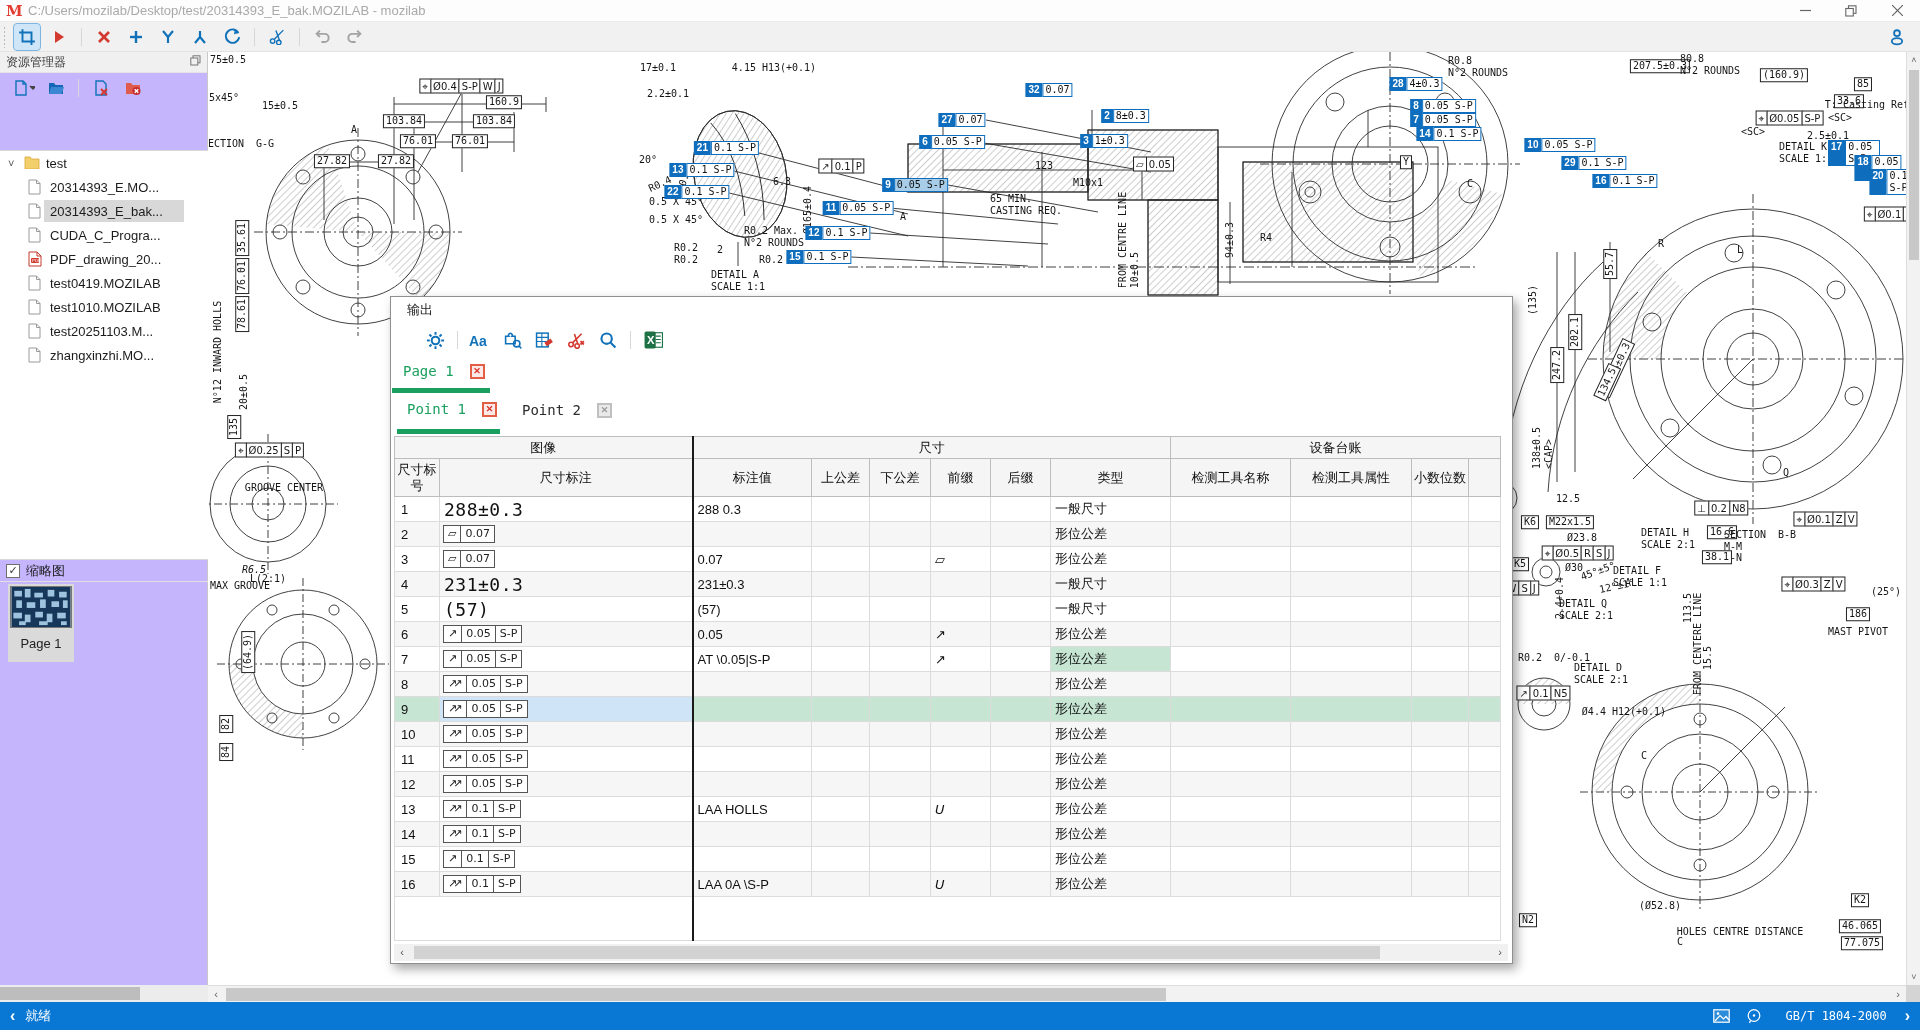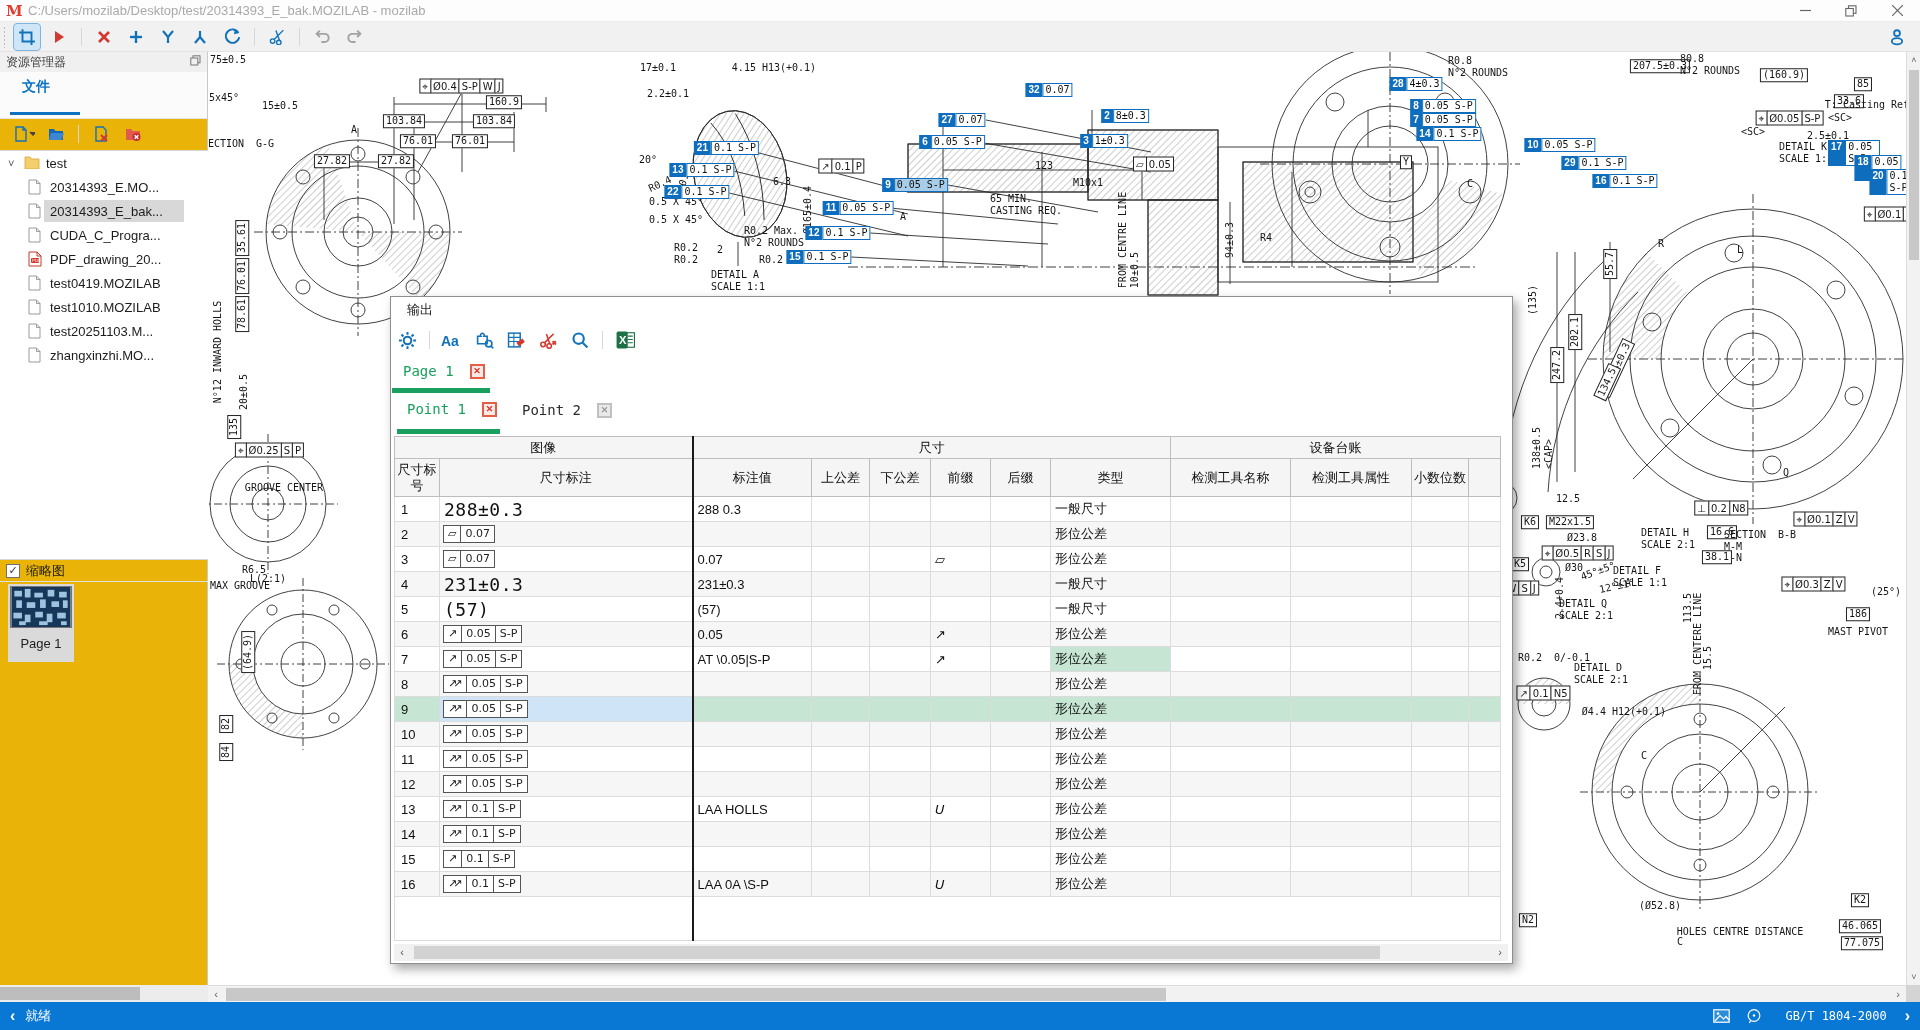--- a/index.html
+++ b/index.html
@@ -17,21 +17,21 @@
   
   .toolbar{position:absolute;left:0;top:22px;width:1920px;height:30px;background:#f1f1f1;
            display:flex;align-items:center;border-bottom:1px solid #e3e3e3;}
   .grip{width:4px;height:22px;margin:0 4px 0 3px;
         background-image:radial-gradient(#bbb 1px,transparent 1px);background-size:3px 4px;}
   .tool{width:26px;height:26px;margin:0 3px;display:flex;align-items:center;justify-content:center;border-radius:3px;}
   .tool.active{background:#cfe6f8;outline:1px solid #7db4e0;}
   .tsep{width:1px;height:18px;background:#d7d7d7;margin:0 6px;}
   .toolbar .right{margin-left:auto;margin-right:10px;}
   
-  .sidebar{position:absolute;left:0;top:52px;width:208px;height:933px;background:#eab308;border-right:1px solid #c9c9c9;}
+  .sidebar{position:absolute;left:0;top:52px;width:208px;height:933px;background:#c4b5fd;border-right:1px solid #c9c9c9;}
   .sb-head{height:20px;background:#f0f0f0;display:flex;align-items:center;padding:0 6px;font-size:12px;color:#3c3c3c;}
   .sb-head .flt{margin-left:auto;color:#777;}
   .sb-tabrow{height:46px;position:relative;background:#fbfbfb;}
   .sb-tab{position:absolute;left:22px;top:6px;font:bold 14px "Liberation Sans",sans-serif;color:#0c73c2;}
   .sb-underline{position:absolute;left:10px;top:40px;width:70px;height:3px;background:#0c73c2;}
   .sb-filetools{height:30px;display:flex;align-items:center;border-top:1px solid #e4e4e4;padding-left:8px;}
   .sb-filetools .tool{width:24px;height:24px;margin:0 4px;}
   .tree{position:absolute;left:0;top:98px;width:208px;height:410px;background:#fff;
         border-top:1px solid #d8d8d8;border-bottom:1px solid #d8d8d8;overflow:hidden;}
   .trow{position:relative;height:24px;display:flex;align-items:center;font-size:13px;color:#1c1c1c;}
@@ -68,21 +68,21 @@
   .varr{position:absolute;left:0;width:14px;height:16px;color:#666;font-size:9px;text-align:center;line-height:16px;}
   .hscroll{position:absolute;left:208px;top:985px;width:1698px;height:17px;background:#f2f2f2;border-top:1px solid #ddd;}
   .hthumb{position:absolute;left:18px;top:2px;width:940px;height:13px;background:#c8c8c8;}
   .harr{position:absolute;top:0;width:16px;height:17px;color:#666;font-size:11px;text-align:center;line-height:16px;}
   .sb-hscroll{position:absolute;left:0;top:985px;width:208px;height:17px;background:#ececec;}
   .sb-hthumb{position:absolute;left:0;top:2px;width:140px;height:13px;background:#bdbdbd;}
   
   .panel{position:absolute;left:390px;top:296px;width:1123px;height:668px;background:#fff;
          border:1px solid #8f8f8f;box-shadow:4px 5px 10px rgba(0,0,0,.35);z-index:20;}
   .p-title{height:26px;display:flex;align-items:center;padding-left:16px;font-size:13px;color:#222;}
-  .p-tools{height:34px;display:flex;align-items:center;padding-left:0;}
+  .p-tools{height:34px;display:flex;align-items:center;padding-left:28px;}
   .p-tools .tool{width:26px;height:26px;margin:0 3px;}
   .ptab-row{position:relative;height:38px;}
   .ptab{position:absolute;display:flex;align-items:center;}
   .ptab .lab{font:14px "DejaVu Sans Mono",monospace;color:#1aa05e;}
   .ptab.inactive .lab{color:#2b2b2b;}
   .badge{width:15px;height:15px;margin-left:16px;display:flex;align-items:center;justify-content:center;
          font:bold 9px/9px "Liberation Sans",sans-serif;}
   .badge.red{border:2px solid #e25f45;background:#fbe9e7;color:#d93025;}
   .badge.gray{border:2px solid #c0c0c0;background:#e9e9e9;color:#9a9a9a;}
   .guline{position:absolute;height:5px;background:#1aa05e;}
@@ -222,24 +222,20 @@
   <div class="sidebar">
     <div class="sb-head">
       <span>资源管理器</span>
       <span class="flt">
         <svg width="11" height="11" viewBox="0 0 11 11" fill="none" stroke="#777" stroke-width="1">
           <rect x="3" y="0.8" width="7" height="7"></rect>
             <rect x="0.8" y="3" width="7" height="7" fill="#f0f0f0"></rect>
           </svg>
       </span>
     </div>
-    <div class="sb-tabrow">
-      <span class="sb-tab">文件</span>
-      <span class="sb-underline"></span>
-    </div>
     <div class="sb-filetools" id="file-tools" style="display: flex; align-items: center;">
         <span class="tool">
           <svg width="22" height="16" viewBox="0 0 22 16" fill="none" stroke="#1272b9" stroke-width="1.4">
             <path d="M3 1 h7 l3 3 v11 h-10 z"></path>
             <path d="M10 1 v3 h3"></path>
             <path d="M17 6 l3 3 l3 -3" stroke="#444" fill="#444"></path>
           </svg>
         </span>
         <span class="tool">
           <svg width="18" height="16" viewBox="0 0 16 16">
@@ -529,21 +525,21 @@
     </svg>
     <div class="overlay" id="draw-overlay">
         <div class="lbl" style="left: 30px; top: 92px; transform: translate(-50%, -50%) rotate(0deg);">SECTION  G-G</div>
         <div class="lbl box" style="left: 34px; top: 186px; transform: translate(-50%, -50%) rotate(-90deg);">35.61</div>
         <div class="lbl box" style="left: 34px; top: 224px; transform: translate(-50%, -50%) rotate(-90deg);">76.01</div>
         <div class="lbl box" style="left: 34px; top: 262px; transform: translate(-50%, -50%) rotate(-90deg);">78.61</div>
         <div class="lbl box" style="left: 26px; top: 375px; transform: translate(-50%, -50%) rotate(-90deg);">135</div>
         <div class="lbl" style="left: 36px; top: 340px; transform: translate(-50%, -50%) rotate(-90deg);">20±0.5</div>
         <div class="lbl" style="left: 10px; top: 300px; transform: translate(-50%, -50%) rotate(-90deg);">N°12 INWARD HOLLS</div>
         <div class="lbl" style="left: 76px; top: 436px; transform: translate(-50%, -50%) rotate(0deg);">GROOVE CENTER</div>
-        <div class="lbl" style="left: 46px; top: 518px; transform: translate(-50%, -50%) rotate(0deg);">R6.5</div>
+        <div class="lbl" style="left: 46px; top: 518px; transform: translate(-50%, -50%) rotate(0deg); font-style: italic;">R6.5</div>
         <div class="lbl" style="left: 60px; top: 527px; transform: translate(-50%, -50%) rotate(0deg);">L(2:1)</div>
         <div class="lbl" style="left: 32px; top: 534px; transform: translate(-50%, -50%) rotate(0deg);">MAX GROOVE</div>
         <div class="lbl box" style="left: 40px; top: 600px; transform: translate(-50%, -50%) rotate(-90deg);">(64.9)</div>
         <div class="lbl box" style="left: 18px; top: 672px; transform: translate(-50%, -50%) rotate(-90deg);">82</div>
         <div class="lbl box" style="left: 18px; top: 700px; transform: translate(-50%, -50%) rotate(-90deg);">84</div>
         <div class="lbl fcf" style="left: 62px; top: 398px; transform: translate(-50%, -50%) rotate(0deg);"><span>⌖</span><span>Ø0.25</span><span>S</span><span>P</span></div>
         <div class="lbl" style="left: 20px; top: 8px; transform: translate(-50%, -50%) rotate(0deg);">75±0.5</div>
         <div class="lbl" style="left: 16px; top: 46px; transform: translate(-50%, -50%) rotate(0deg);">5x45°</div>
         <div class="lbl" style="left: 72px; top: 54px; transform: translate(-50%, -50%) rotate(0deg);">15±0.5</div>
         <div class="lbl fcf" style="left: 254px; top: 34px; transform: translate(-50%, -50%) rotate(0deg);"><span>⌖</span><span>Ø0.4</span><span>S-P</span><span>W</span><span>J</span></div>

